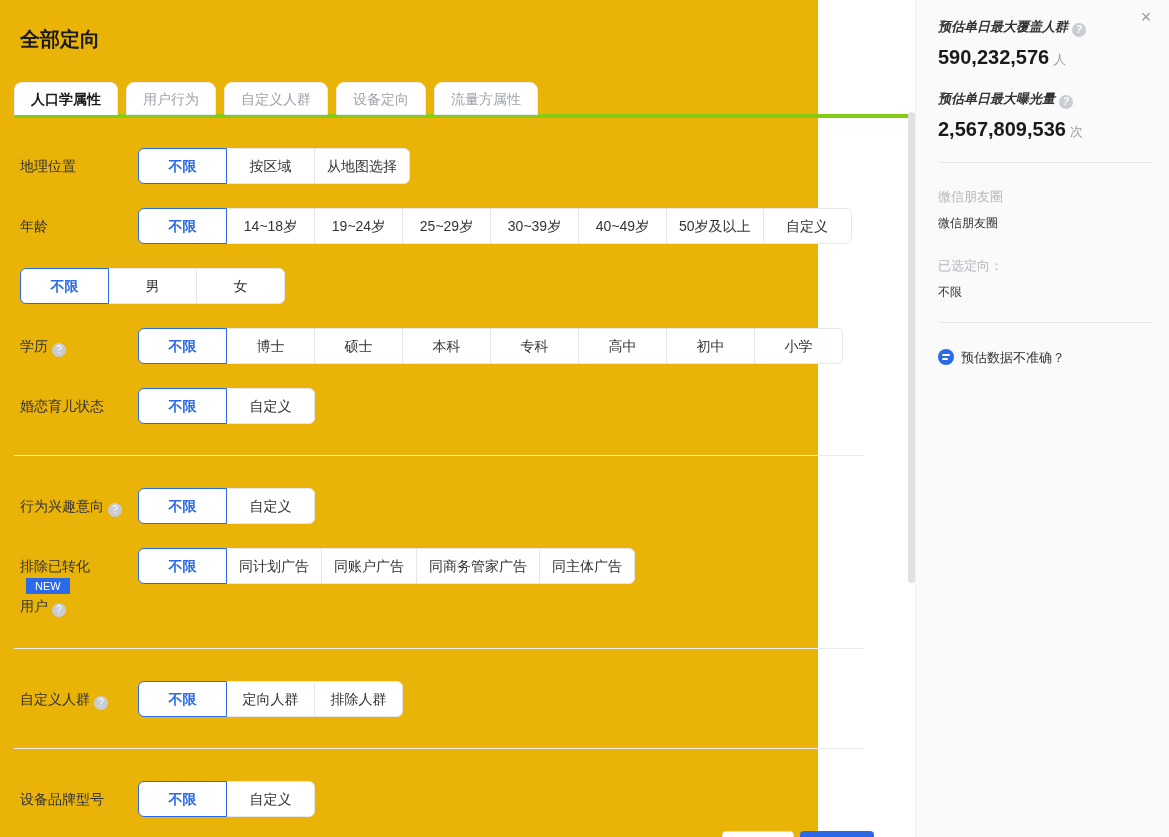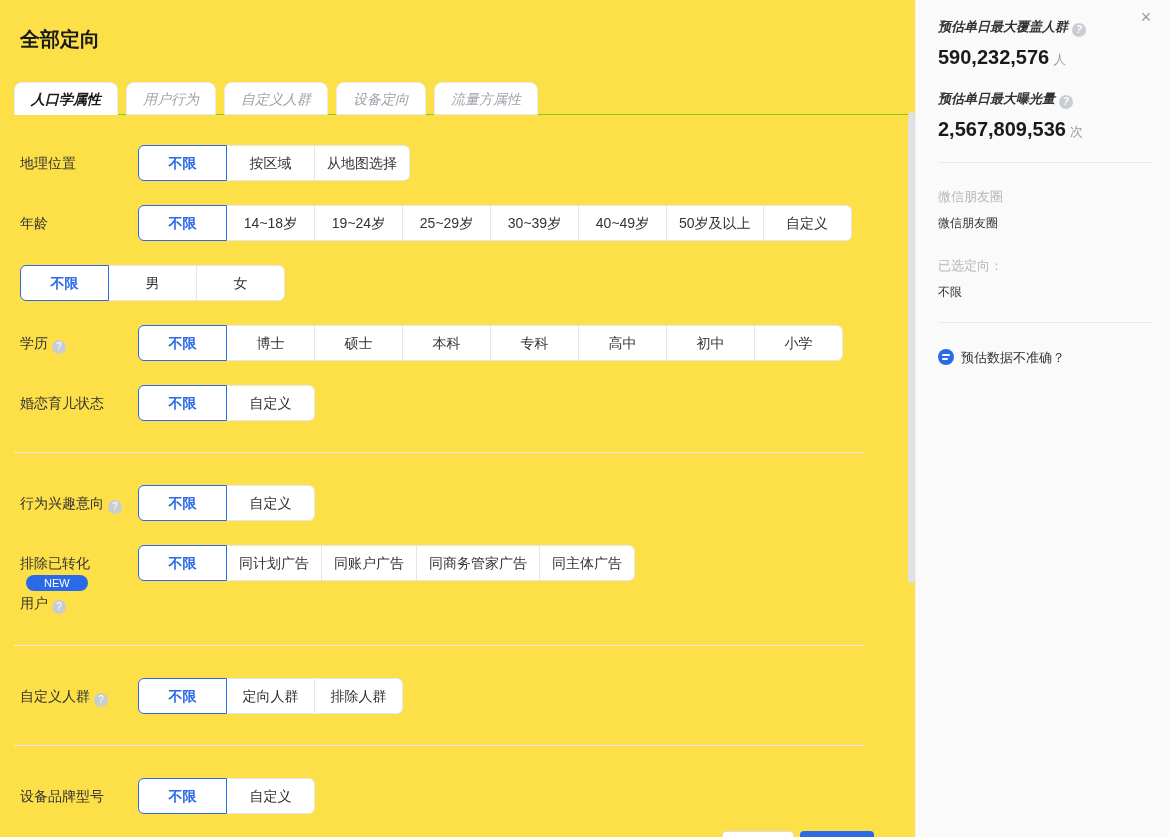--- a/index.html
+++ b/index.html
@@ -4,46 +4,46 @@
 <style>
   * { box-sizing: border-box; }
   html,body { margin:0; padding:0; }
   body {
     width:1169px; height:837px; position:relative; overflow:hidden;
     background:#fff; color:#333;
     font-family:"Liberation Sans", sans-serif;
   }
 
   
-  .main { position:absolute; left:0; top:0; width:915px; height:837px; background:#fde047; }
+  .main { position:absolute; left:0; top:0; width:818px; height:837px; background:#eab308; }
   .page-title { margin:26px 0 0 20px; font-size:20px; font-weight:700; color:#1a1a1a; }
 
   .tabbar { display:flex; align-items:center; margin:29px 0 0 14px; width:901px;
-            border-bottom:1px solid #84cc16;font-style:italic; }
+            border-bottom:4px solid #84cc16; }
   .tab { height:33px; line-height:32px; padding:0 16px; font-size:14px; color:#9fa3ab;
          background:#fff; border:1px solid #e9eaee; border-radius:8px 8px 0 0;
          margin:0 8px -1px 0; cursor:pointer; white-space:nowrap; }
   .tab.active { color:#1a1a1a; font-weight:700; border-bottom-color:#fff; }
 
   .rows { margin:30px 0 0 20px; }
   .row { display:flex; margin-bottom:24px; }
   .row-label { width:118px; flex:none; font-size:14px; color:#333; line-height:20px; padding-top:8px; }
   .seg-group { display:flex; align-items:flex-start; }
   .seg { min-width:89px; height:36px; line-height:34px; padding:0 12px; text-align:center;
          font-size:14px; color:#333; background:#fff; border:1px solid #e4e6ea;
          margin-left:-1px; cursor:pointer; position:relative; white-space:nowrap; }
   .seg:first-child { margin-left:0; border-radius:6px 0 0 6px; }
   .seg:last-child  { border-radius:0 6px 6px 0; }
   .seg.selected { border-color:#2A6AE9; color:#2A6AE9; font-weight:700; z-index:2;
                   border-radius:6px 0 0 6px; }
 
   .help-icon { display:inline-block; width:14px; height:14px; line-height:14px; border-radius:50%;
                background:#c9ccd3; color:#fff; font-size:10px; text-align:center;
                margin-left:4px; vertical-align:-2px; cursor:pointer; }
-  .new-badge { display:inline-block; height:16px; line-height:16px; padding:0 18px; border-radius:8px;
+  .new-badge { display:inline-block; height:16px; line-height:16px; padding:0 9px; border-radius:0;
                background:#2A6AE9; color:#fff; font-size:11px; margin-left:6px; vertical-align:1px; }
 
   .section-divider { height:1px; background:#ececee; width:850px; margin:31px 0 32px -6px; }
 
   .footer-btn { position:absolute; height:32px; border-radius:4px; cursor:pointer; }
   .btn-secondary { left:722px; top:831px; width:72px; background:#fff; border:1px solid #dcdee2; }
   .btn-primary   { left:800px; top:831px; width:74px; background:#2A6AE9; border:none; }
 
   .scrollbar-thumb { position:absolute; left:908px; top:112px; width:7px; height:471px;
                      border-radius:4px; background:#e1e1e1; }

